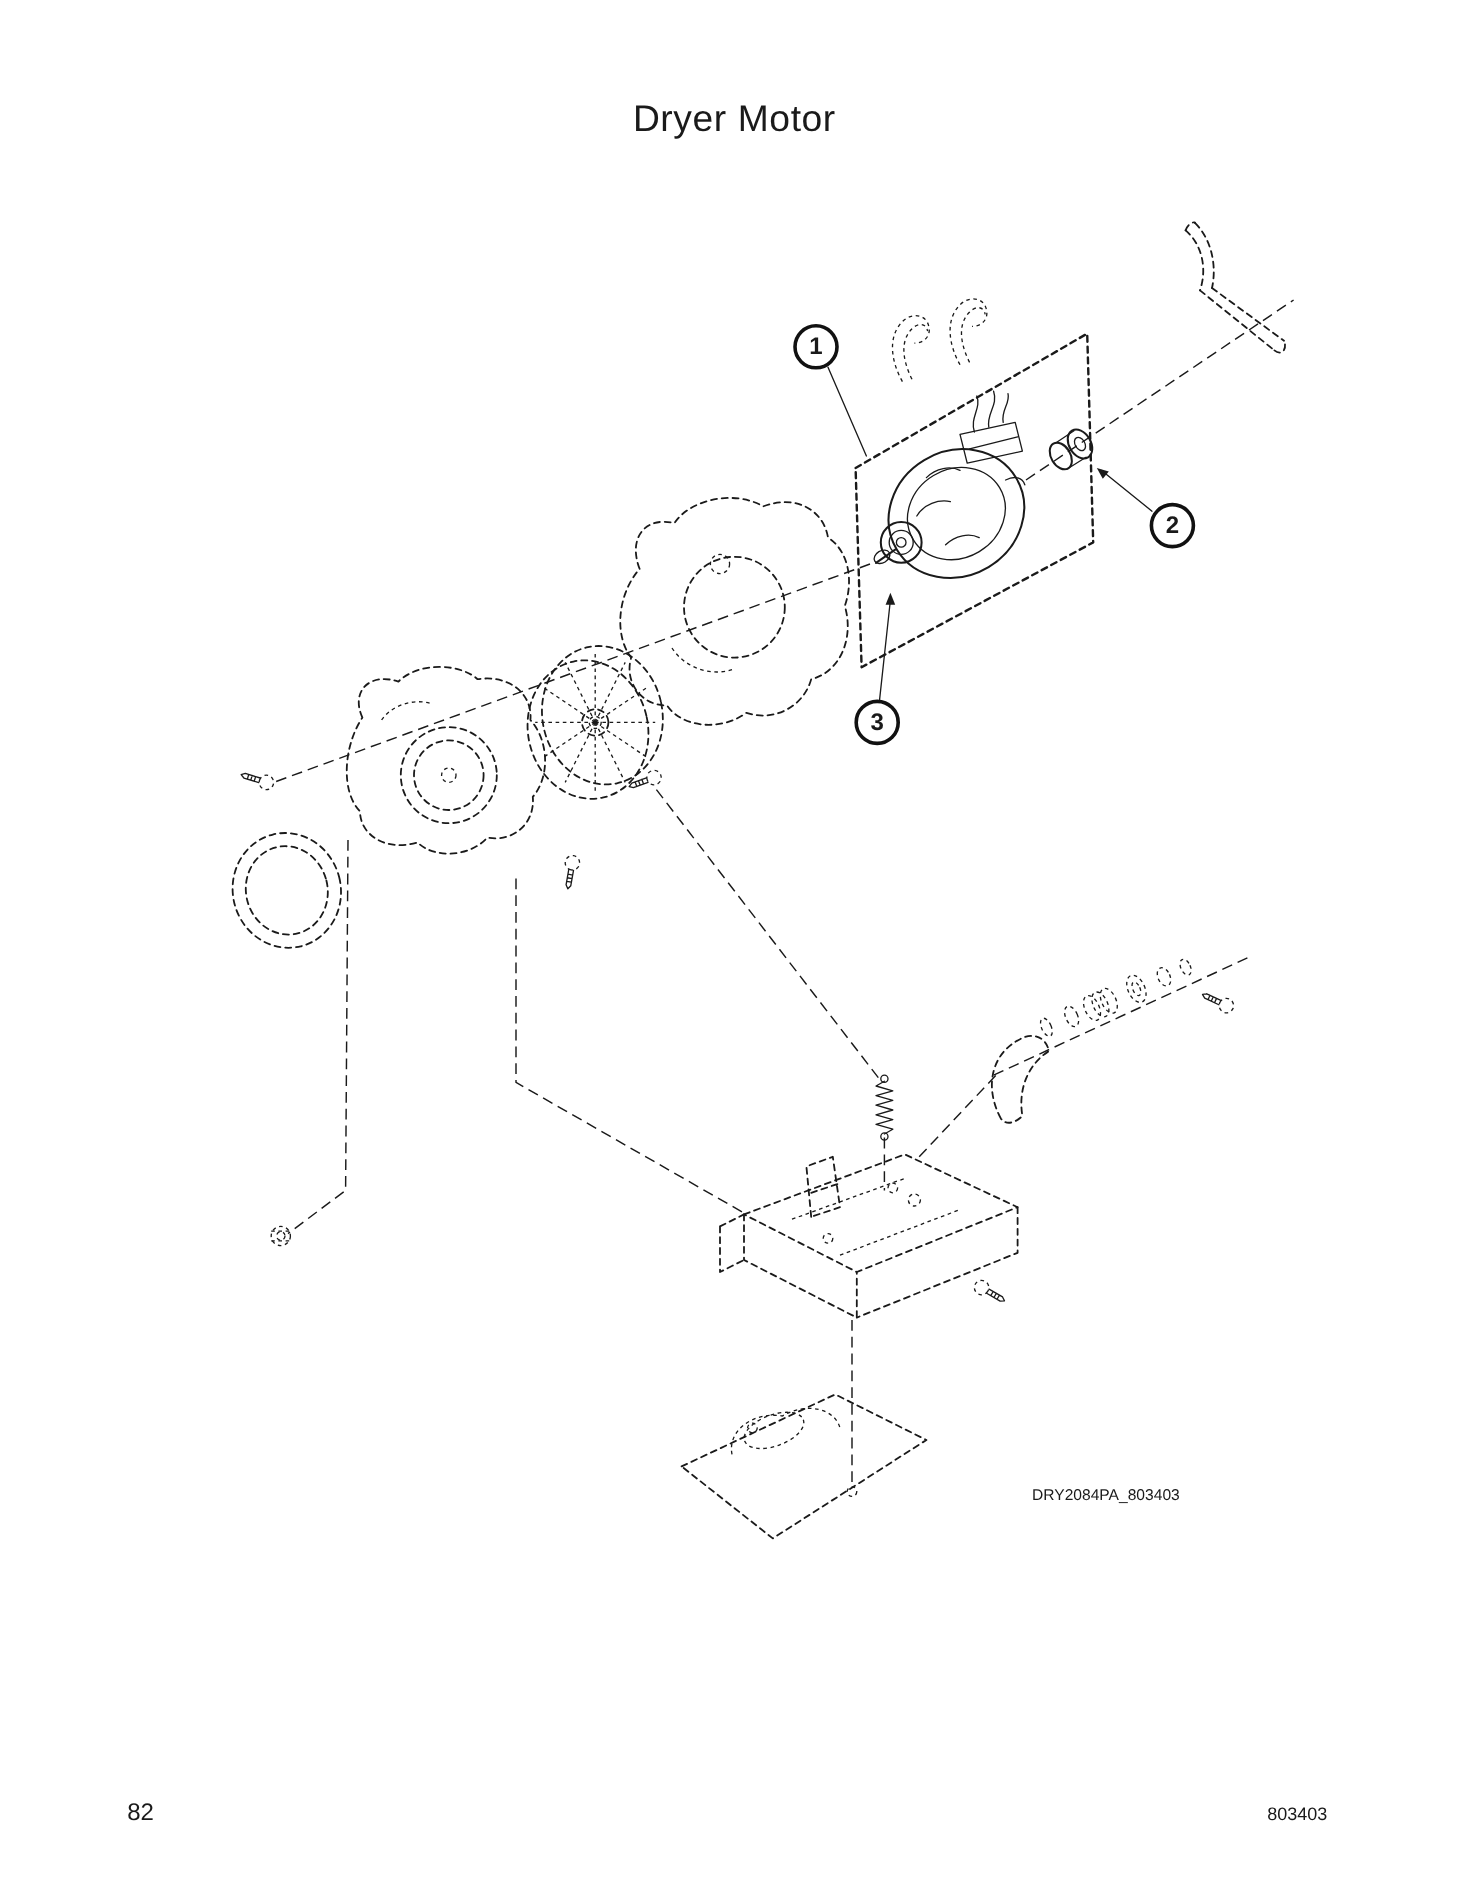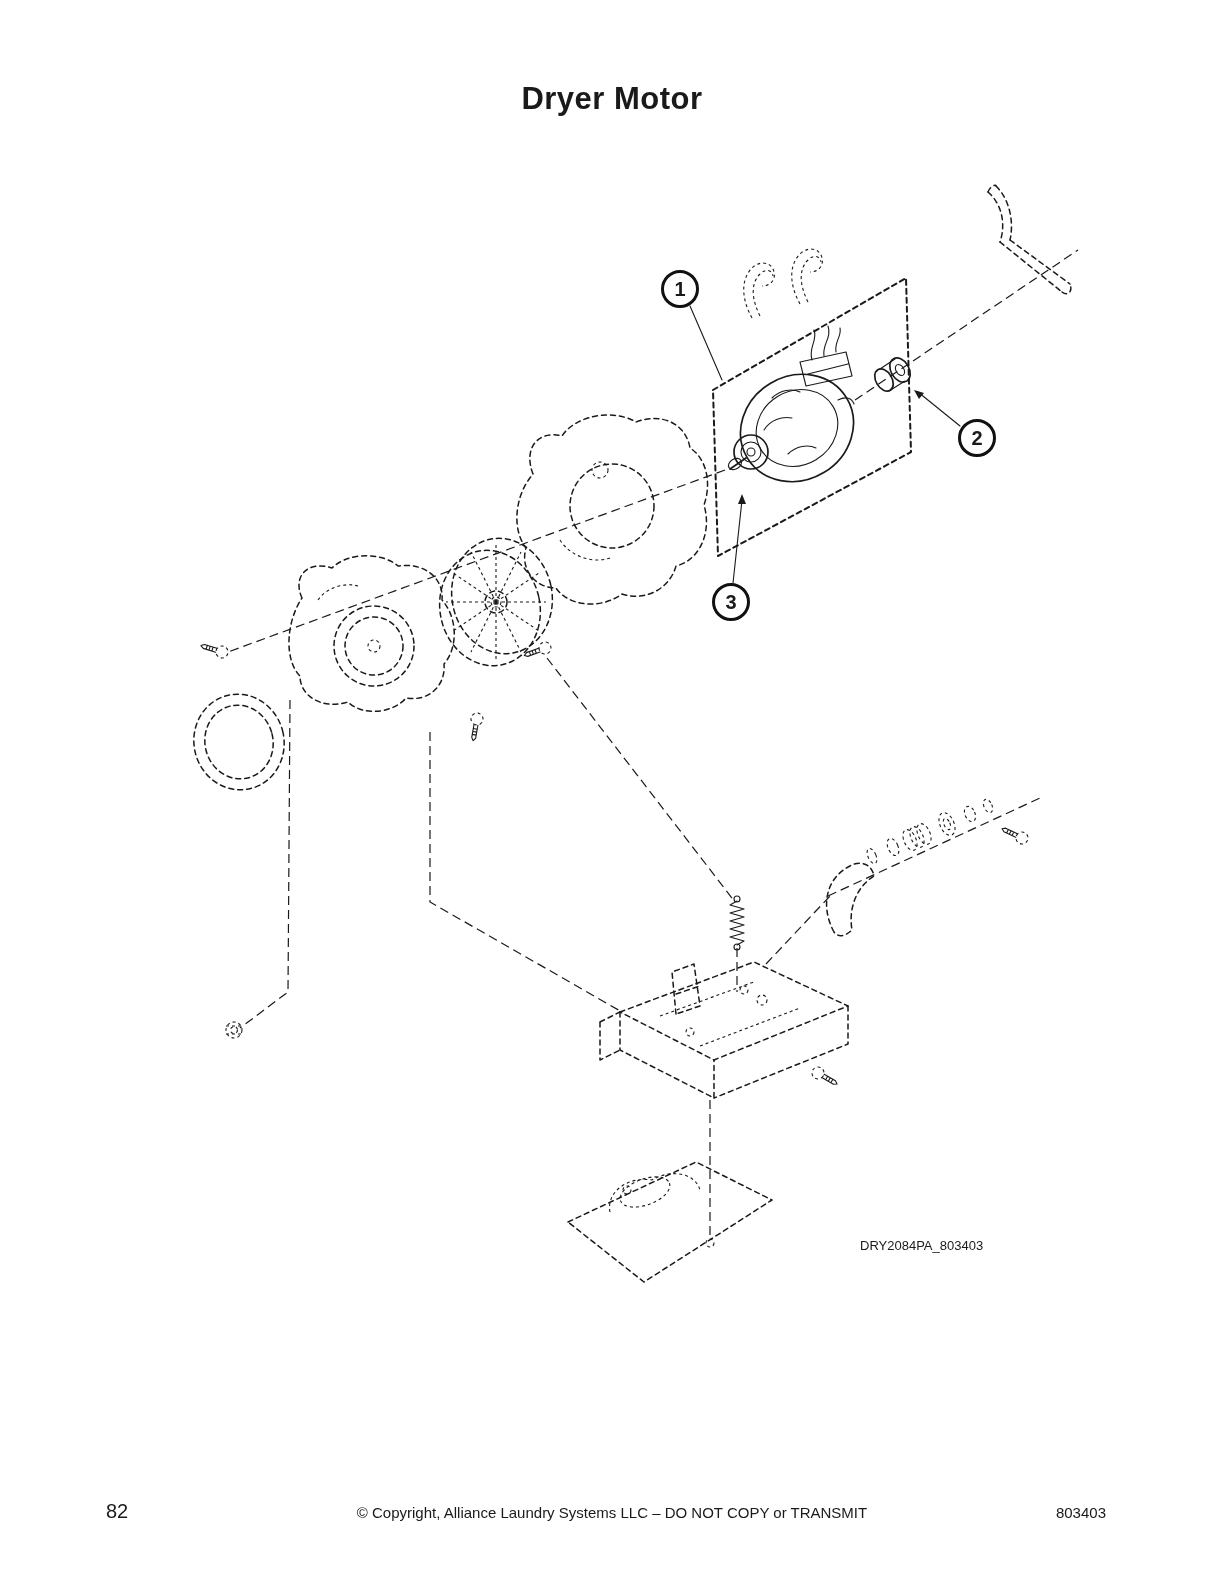--- a/index.html
+++ b/index.html
@@ -3,21 +3,21 @@
 <meta charset="utf-8">
 <style>
   html,body { margin:0; padding:0; background:#ffffff; }
   body {
     width:1224px; height:1584px; position:relative;
     font-family:"Liberation Sans", sans-serif; color:#1a1a1a;
     overflow:hidden;
   }
   .page-title {
     position:absolute; top:60px; left:0; width:1224px;
-    text-align:center; font-size:31px; font-weight:bold;
+    text-align:center; font-size:31px; font-weight:normal;
     letter-spacing:0.5px;
   }
   .diagram-wrap { position:absolute; top:0; left:0; width:1224px; height:1584px; }
   svg { position:absolute; top:0; left:0; }
 
   
   .d  { fill:none; stroke:#1a1a1a; stroke-width:1.5; stroke-dasharray:5 4; stroke-linejoin:round; stroke-linecap:round; }
   .d2 { fill:none; stroke:#1a1a1a; stroke-width:1.1; stroke-dasharray:3 3; stroke-linejoin:round; }
   .ctr{ fill:none; stroke:#1a1a1a; stroke-width:1.2; stroke-dasharray:9 5; }
   .s  { fill:none; stroke:#1a1a1a; stroke-width:1.7; stroke-linejoin:round; stroke-linecap:round; }
@@ -214,17 +214,16 @@
     <span>2</span>
   </div>
   <div class="callout" style="left:712px; top:583px;">
     <span>3</span>
   </div>
 
   <div class="diagram-code">DRY2084PA_803403</div>
 
   <div class="footer">
     <span class="page-num">82</span>
-    <span class="copyright">© Copyright, Alliance Laundry Systems LLC – DO NOT COPY or TRANSMIT</span>
     <span class="doc-num">803403</span>
   </div>
 
 </div>
 
 </body></html>

